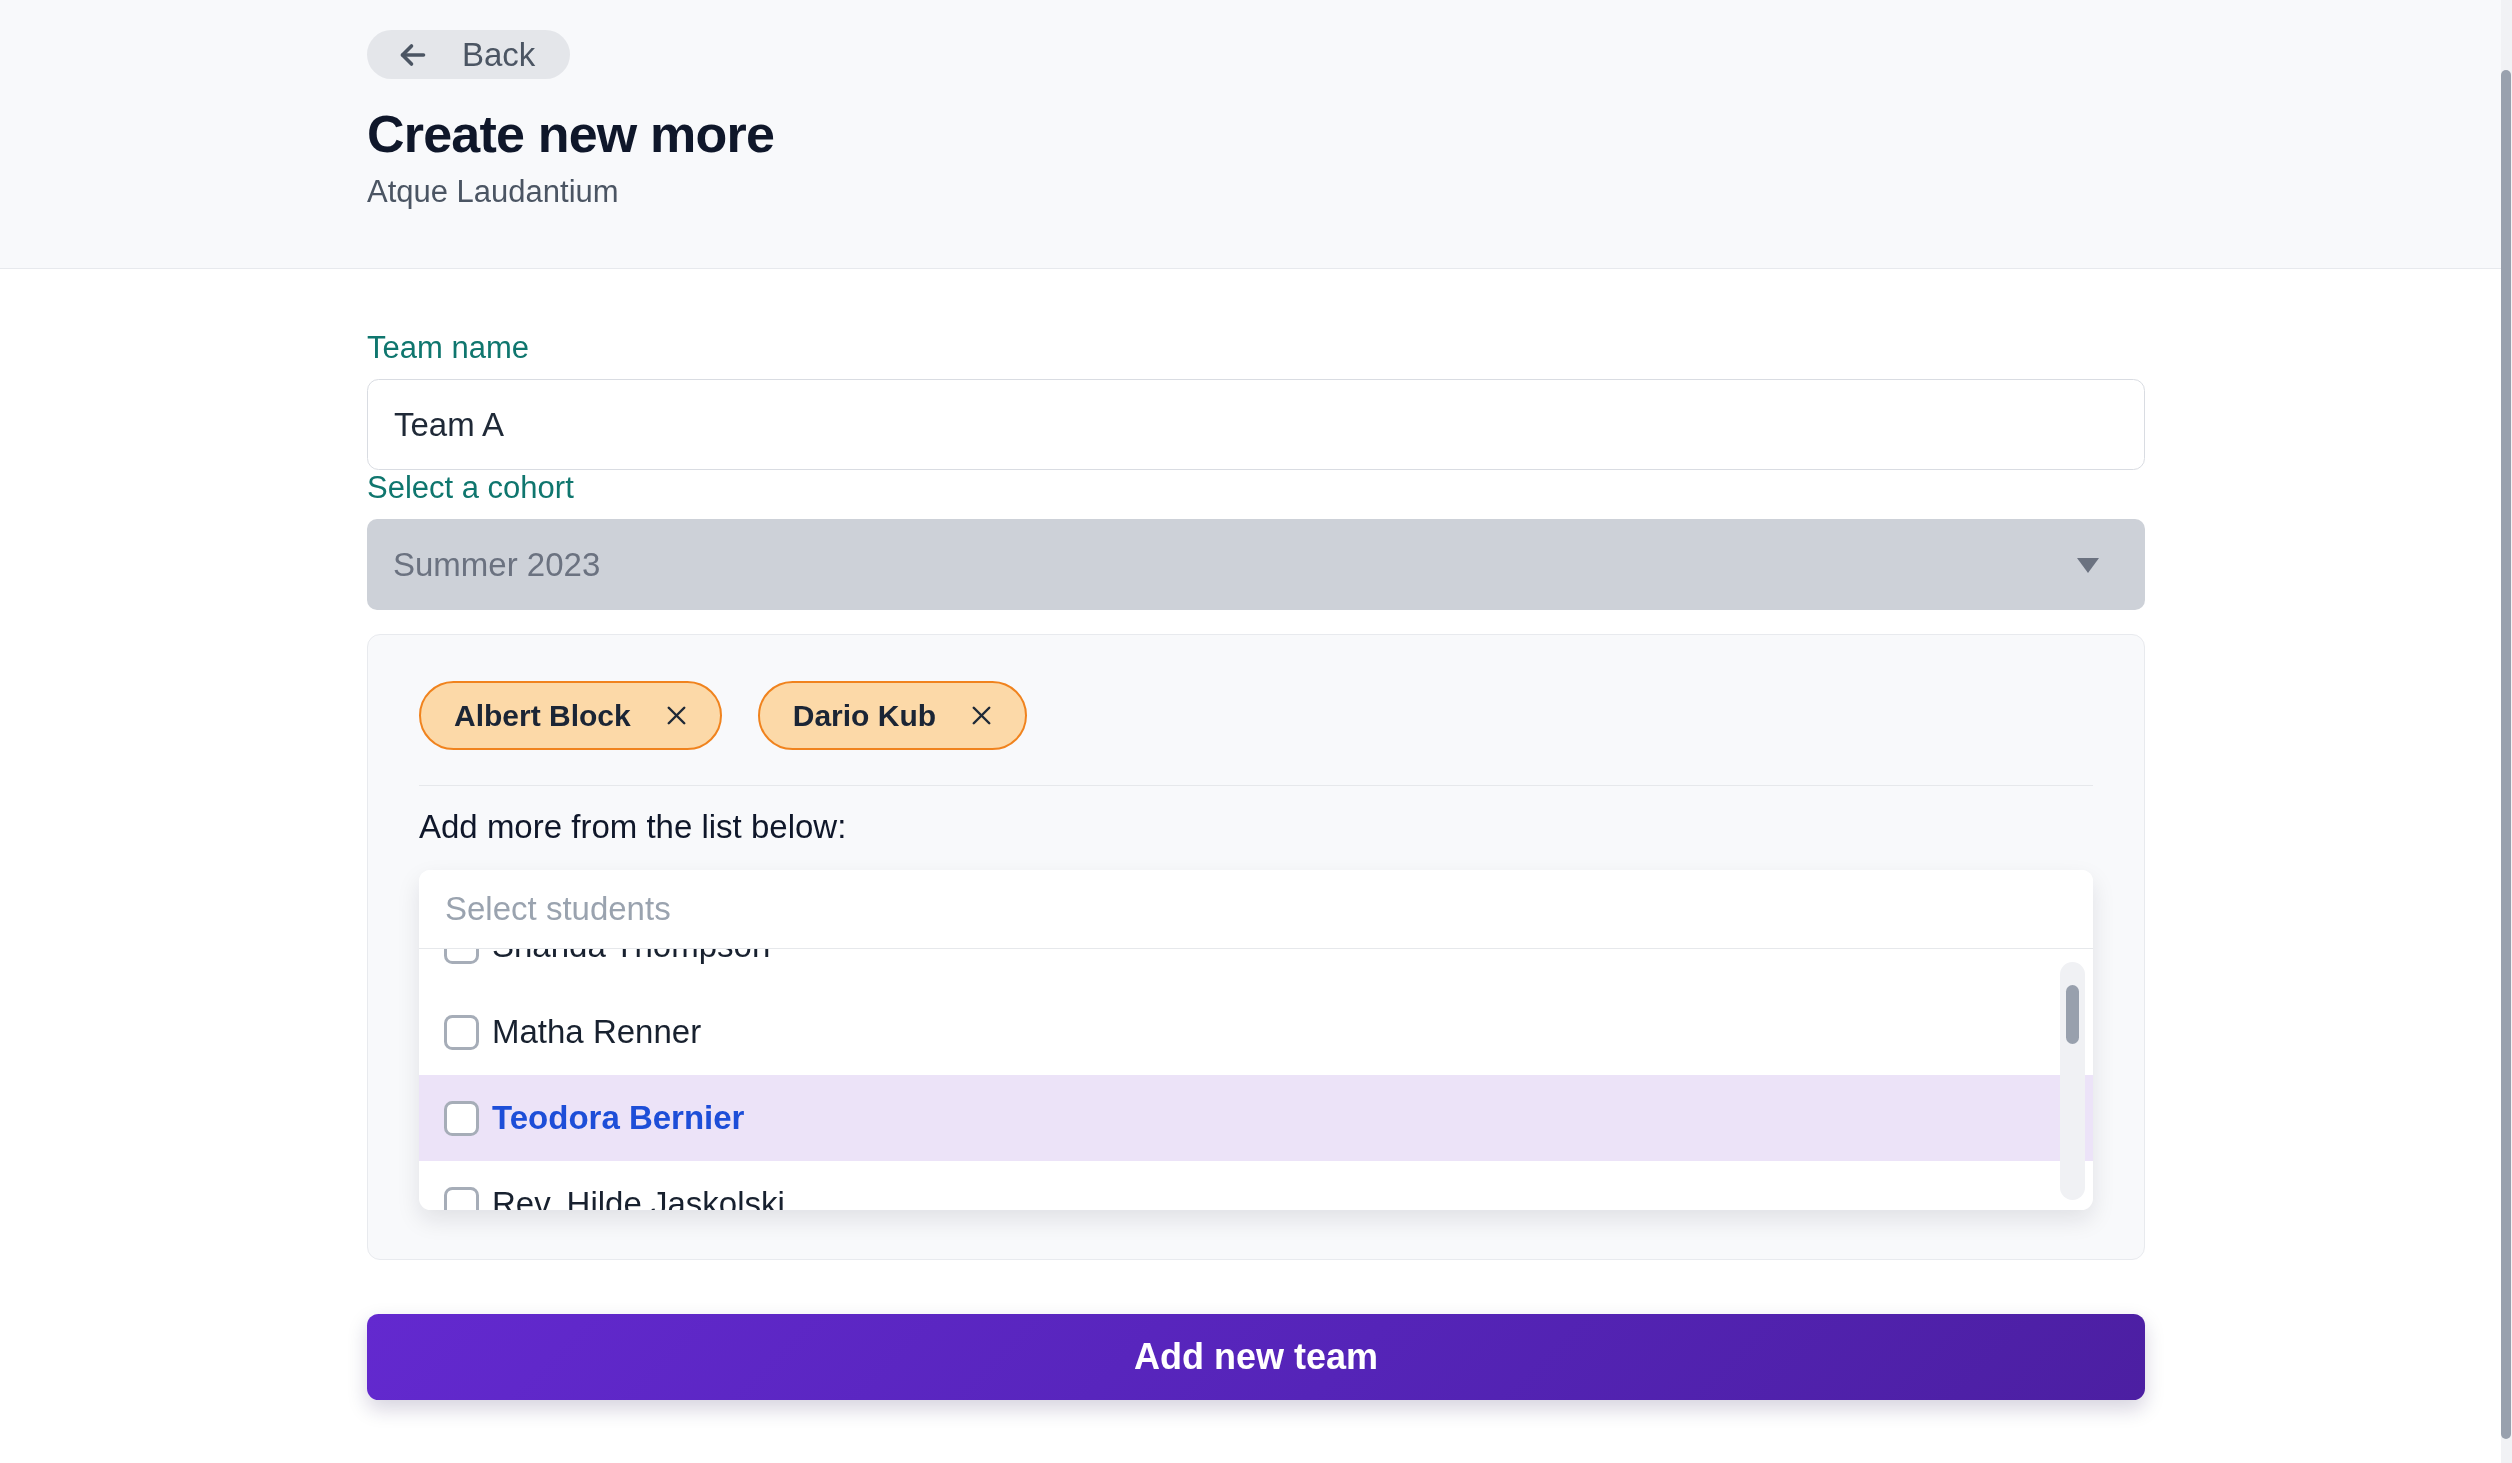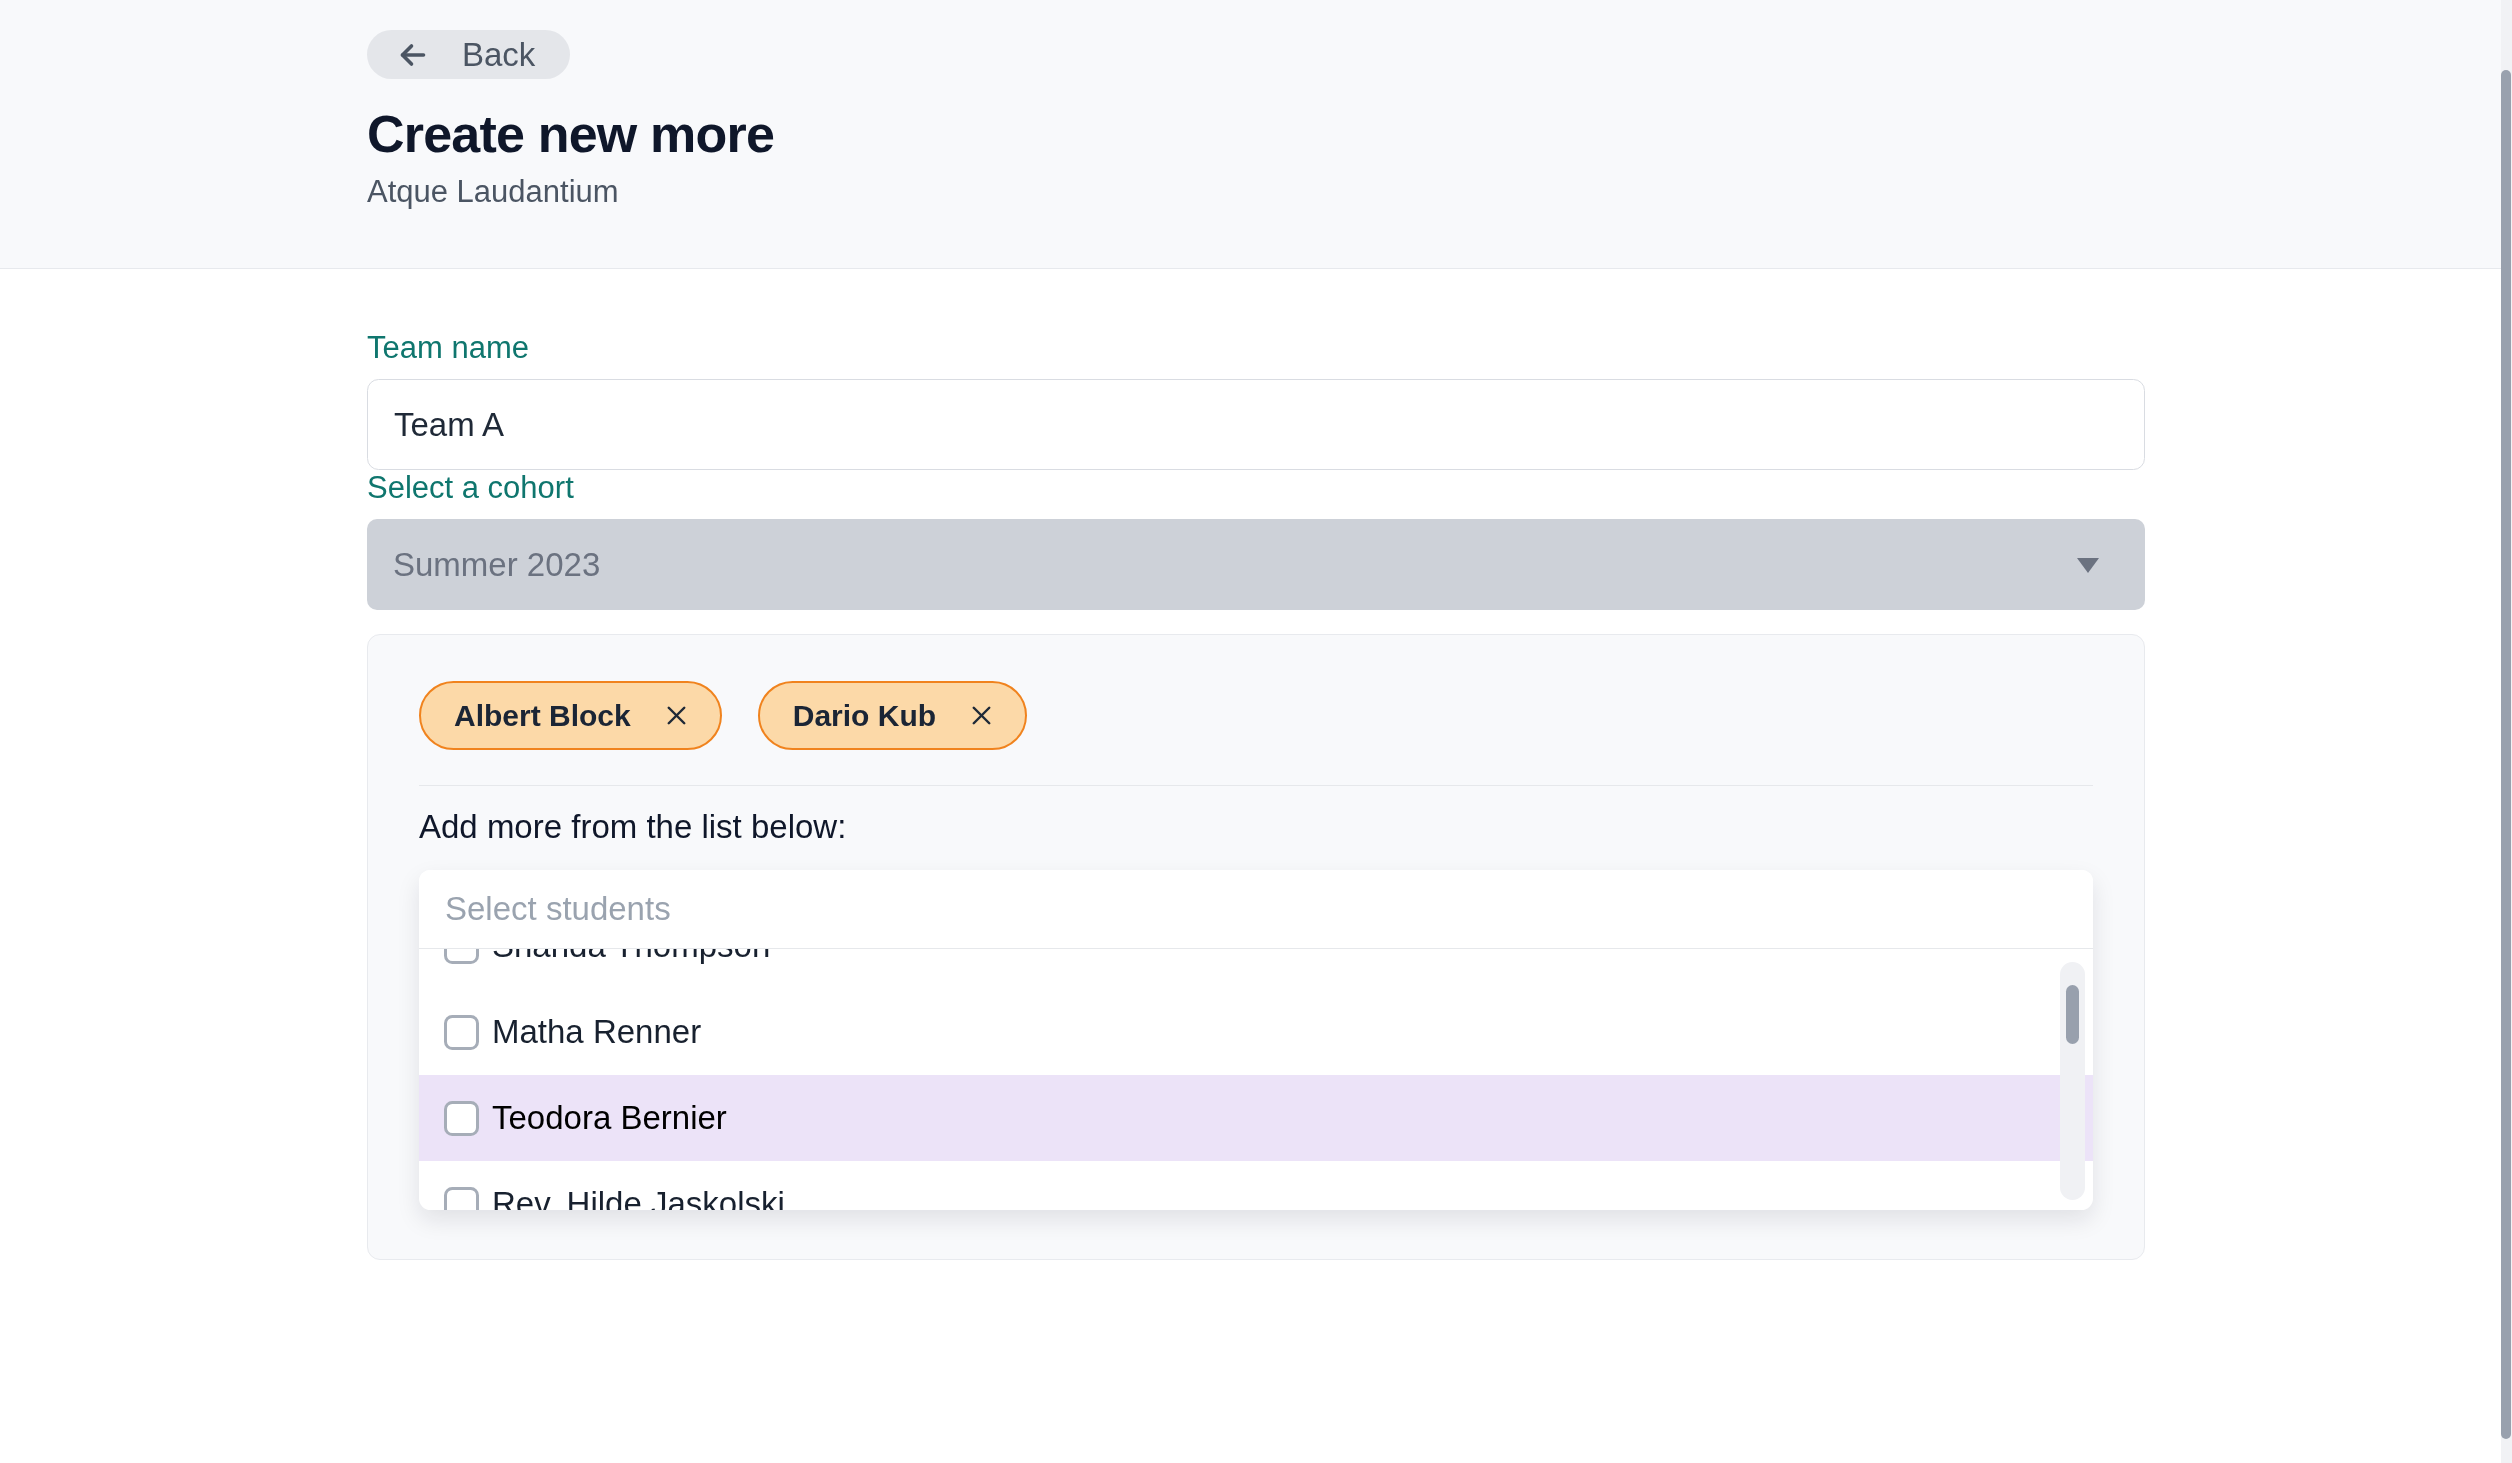--- a/index.html
+++ b/index.html
@@ -48,21 +48,21 @@
   .panel { position:relative; margin-top:23px; height:340px; background:#ffffff;
            border-radius:11.5px; box-shadow:0 10px 23px rgba(15,23,42,.10); overflow:hidden; }
   .panel-search { width:100%; height:78px; border:none; outline:none; padding:0 26px;
                   font-size:33px; color:#1f2937; font-family:"Liberation Sans", sans-serif; }
   .panel-search::placeholder { color:#9aa3af; }
   .panel-divider { border-top:1.6px solid #e6e8eb; }
   .list-viewport { height:261px; overflow:hidden; }
   .row { display:flex; align-items:center; height:86px; padding:0 25px; gap:13px; }
   .row.clip-first { margin-top:-46px; }
   .row.highlighted { background:#ece3f8; }
-  .row.highlighted .row-name { color:#000000; }
+  .row.highlighted .row-name { color:#1d4ed8;font-weight:bold; }
   .checkbox { width:35px; height:35px; flex:0 0 35px; border:3.3px solid #a6adb8;
               border-radius:8.2px; background:#ffffff; cursor:pointer; }
   .row-name { font-size:33px; color:#18212f; }
 
   .list-scrollbar { position:absolute; right:8.2px; top:92px; width:25px; height:238px;
                     background:#f0f1f4; border-radius:12.4px; }
   .list-thumb { position:absolute; left:5.8px; top:23px; width:13px; height:59px;
                 background:#98a0ad; border-radius:6.6px; }
 
   
@@ -154,18 +154,19 @@
           <span class="row-name">Rev. Hilde Jaskolski</span>
         </div>
       </div>
 
       <div class="list-scrollbar">
         <div class="list-thumb"></div>
       </div>
     </div>
   </div>
 
+  <button class="submit-btn">Add new team</button>
 </div>
 
 <div class="page-scrollbar">
   <div class="page-thumb"></div>
 </div>
 
 
 </body></html>

